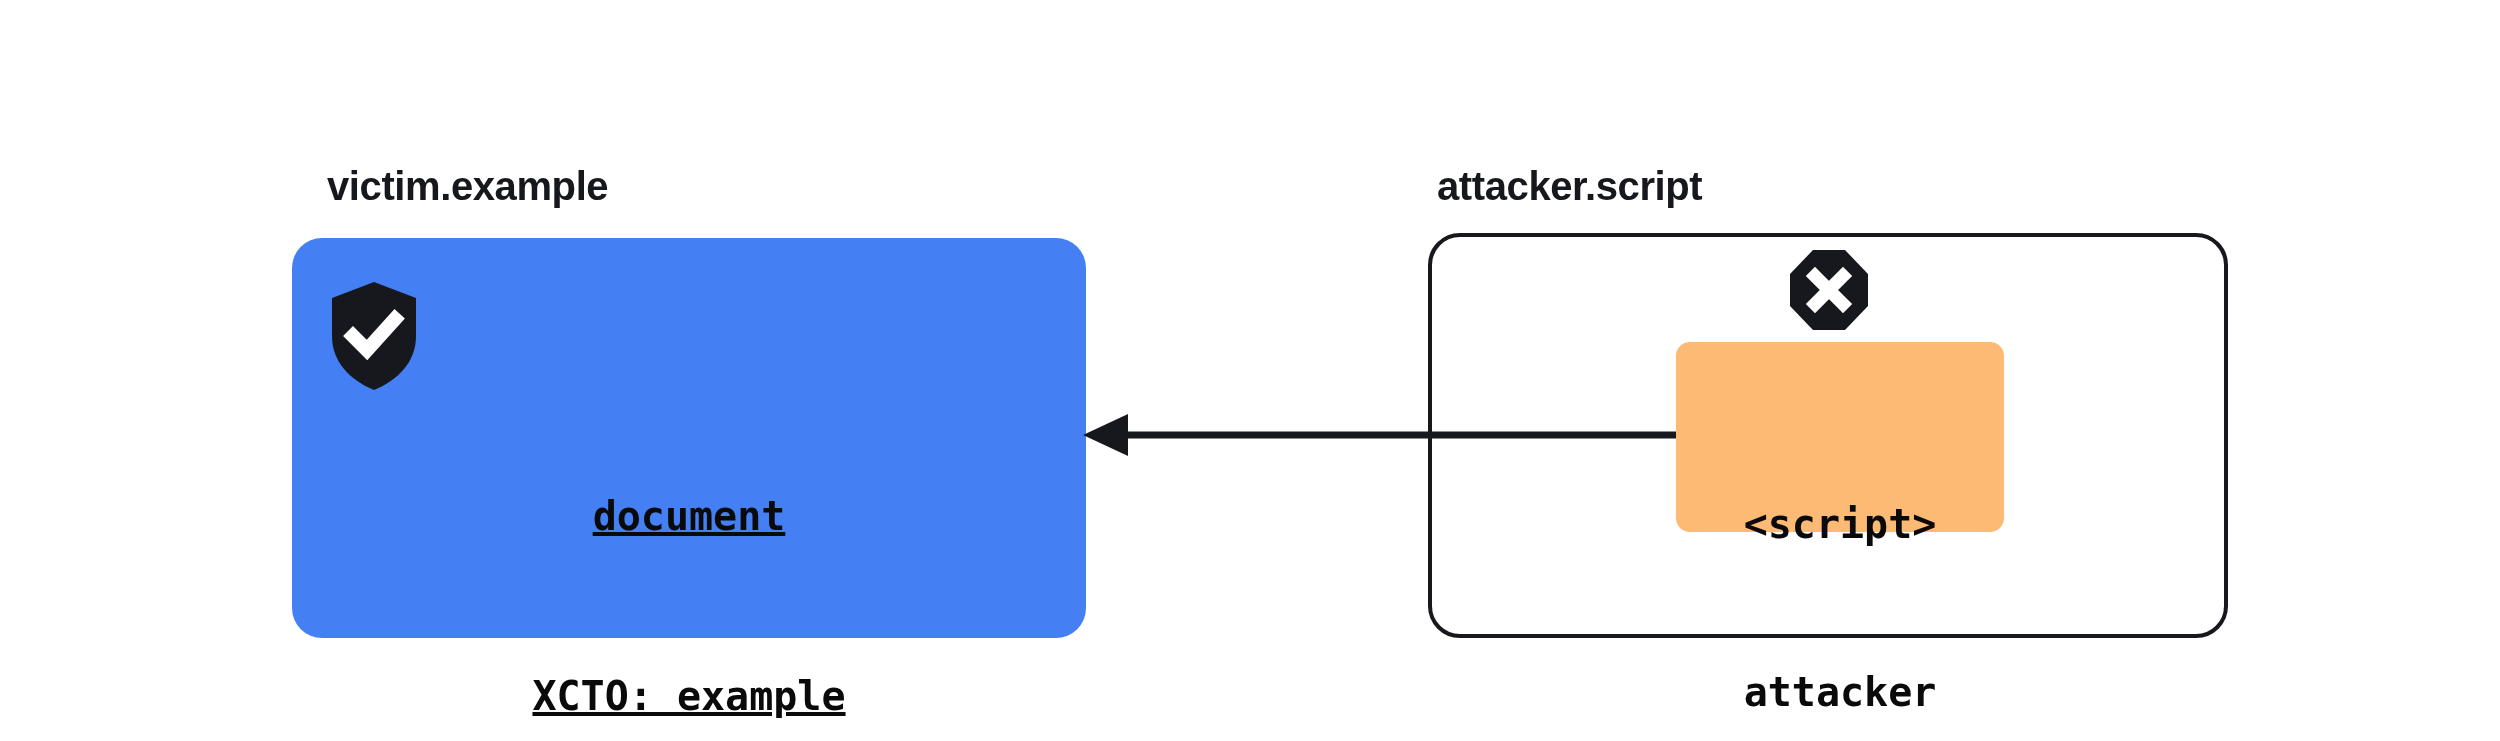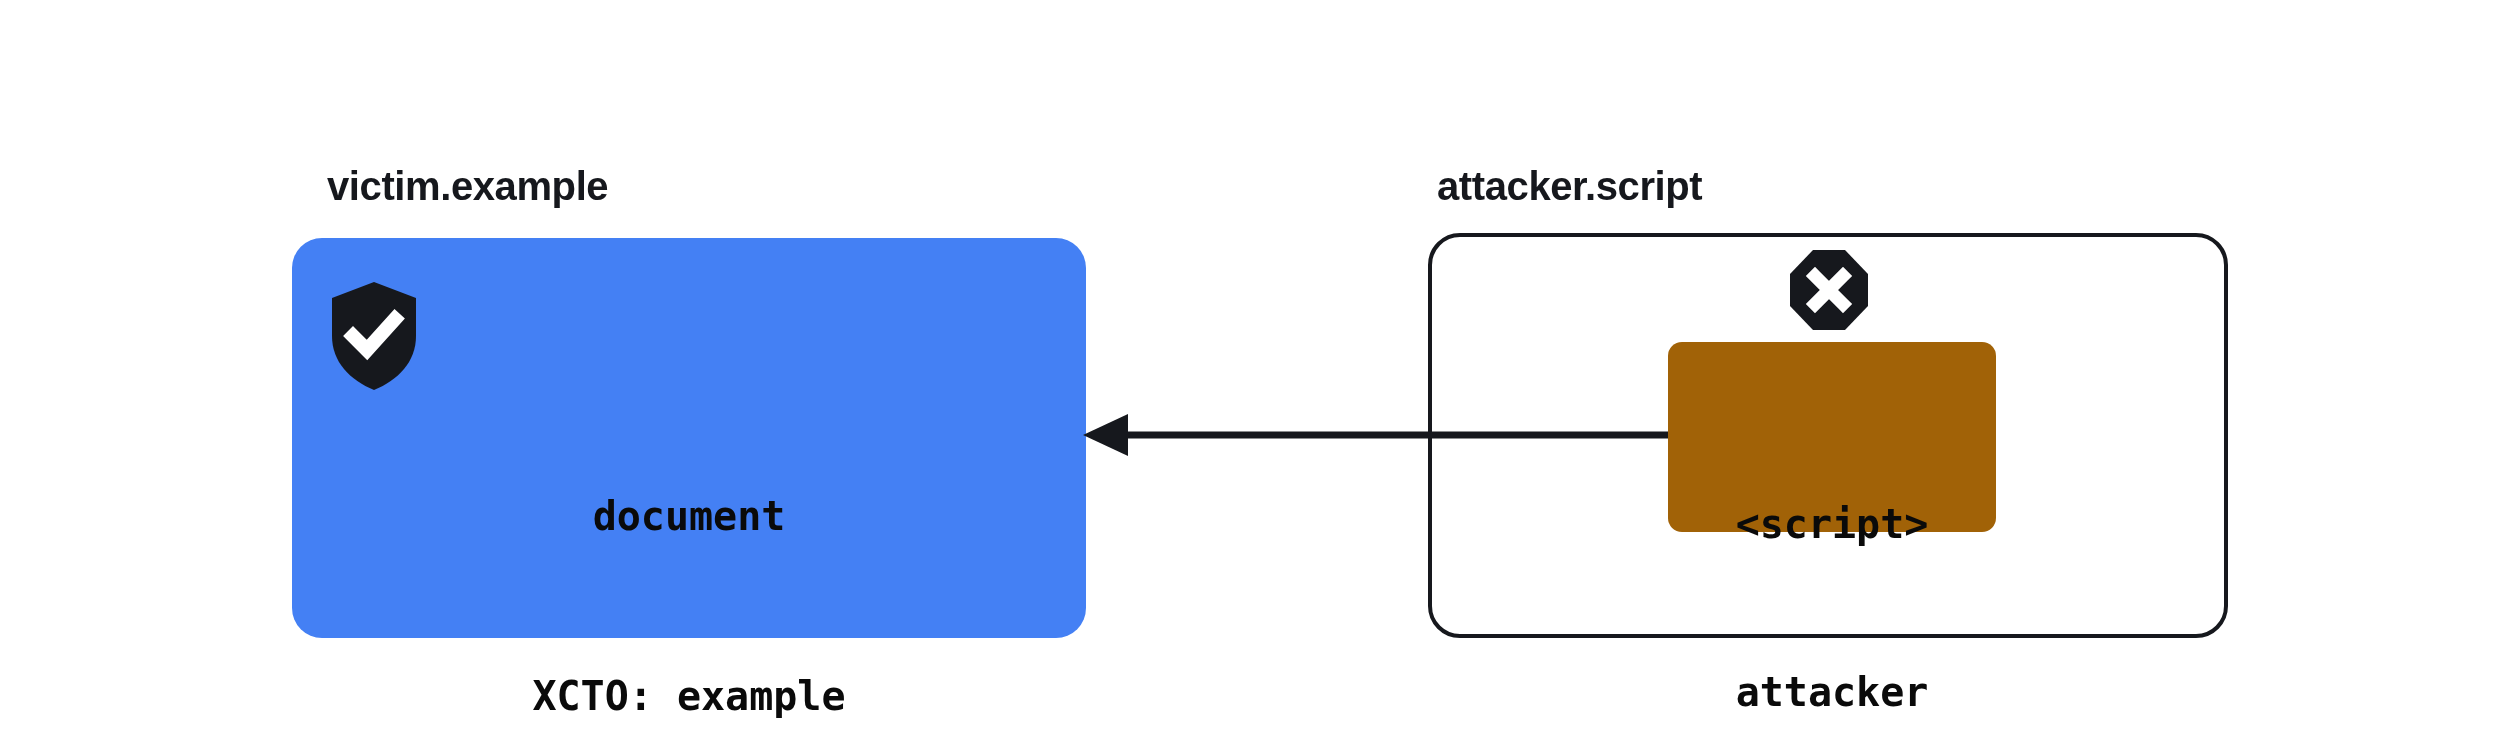--- a/index.html
+++ b/index.html
@@ -61,21 +61,21 @@
     right: 0;
     top: 128px;
     text-align: center;
     font-family: "DejaVu Sans Mono", "Liberation Mono", monospace;
     font-weight: bold;
     font-size: 40px;
     line-height: 60px;
     color: #0a0a0a;
     white-space: pre;
   }
-  .victim-text .line { display: block; }
+  .victim-text .line { display: block; text-decoration: underline; }
 
   
   .attacker-box {
     position: absolute;
     left: 1428px;
     top: 233px;
     width: 800px;
     height: 405px;
     border: 4px solid #16181d;
     border-radius: 32px;
@@ -86,25 +86,25 @@
   .block-icon {
     position: absolute;
     left: 358px;
     top: 13px;
     width: 78px;
     height: 80px;
   }
 
   .script-box {
     position: absolute;
-    left: 236px;
+    left: 244px;
     top: 105px;
     width: 328px;
     height: 190px;
-    background: #a16207;
+    background: #fdba74;
     border-radius: 14px;
     box-sizing: border-box;
   }
 
   .script-text {
     position: absolute;
     left: 0;
     right: 0;
     top: 42px;
     text-align: center;

